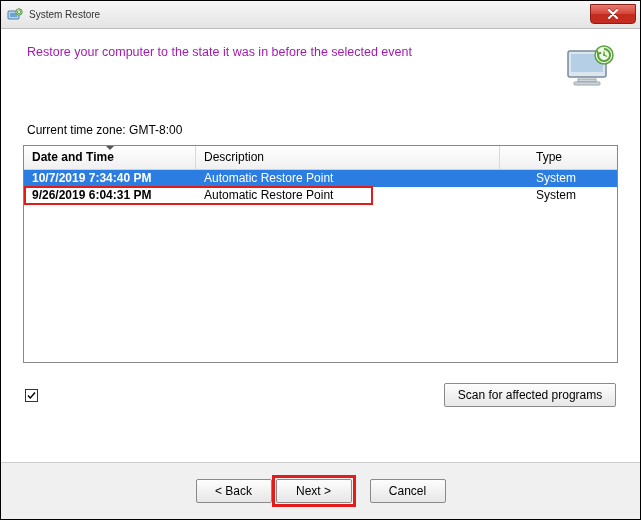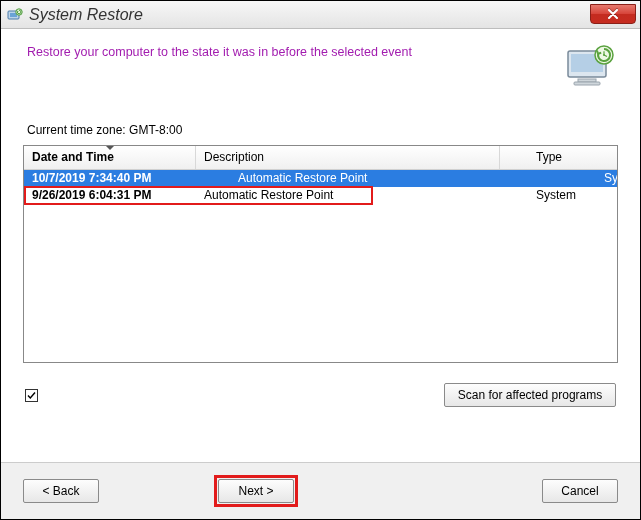--- a/index.html
+++ b/index.html
@@ -22,23 +22,22 @@
     align-items: center;
     padding: 0 0 0 6px;
     position: relative;
   }
   .titlebar .app-icon {
     width: 16px; height: 16px;
     margin-right: 6px;
     display: inline-block;
   }
   .titlebar .title {
-    font-style: italic;
     color: #333;
-    font-size: 16px;
+    font-size: 10px;
   }
   .close-btn {
     position: absolute;
     right: 4px;
     top: 3px;
     width: 46px;
     height: 20px;
     background: linear-gradient(to bottom, #e67a6f 0%, #d7453a 48%, #c42b1f 52%, #c62c20 100%);
     border: 1px solid #8a2018;
     border-radius: 0 0 4px 4px;
@@ -125,21 +124,20 @@
     cursor: pointer;
   }
   .row .cell {
     padding: 0 8px;
     overflow: hidden;
     white-space: nowrap;
   }
   .row.selected {
     background: #2b7de1;
     color: #fff;
-    gap: 34px;
   }
   .hl-wrap {
     position: relative;
   }
   .hl-box {
     position: absolute;
     border: 2px solid #e21b1b;
     pointer-events: none;
     top: -1px;
     left: 0;
@@ -179,21 +177,21 @@
     cursor: pointer;
     min-width: 76px;
     height: 24px;
   }
   .btn-scan { min-width: 172px; height: 24px; }
   .footer {
     border-top: 1px solid #ccc;
     background: #f0f0f0;
     padding: 12px 22px;
     display: flex;
-    justify-content: space-between;
+    justify-content: center;
     align-items: center;
     position: relative;
     margin-top: auto;
   }
   .next-hl {
     border: 3px solid #e21b1b;
     padding: 1px;
     display: inline-block;
   }
   .footer .gap { width: 14px; }

